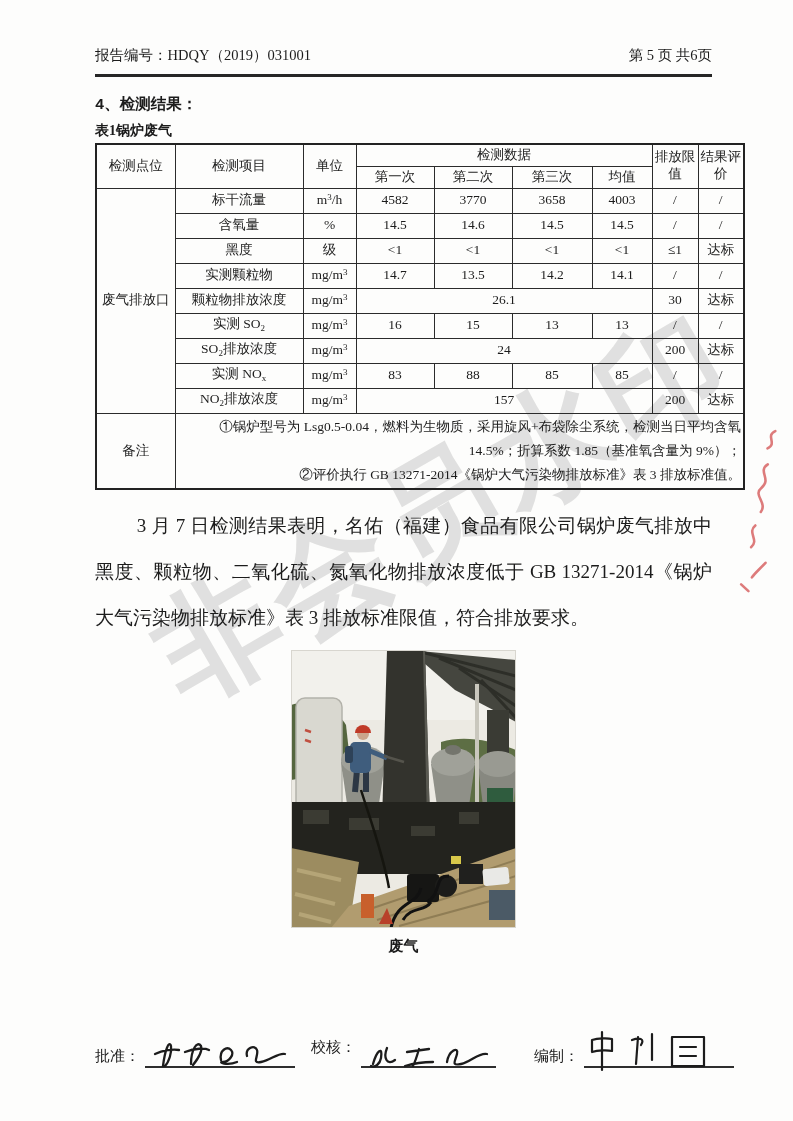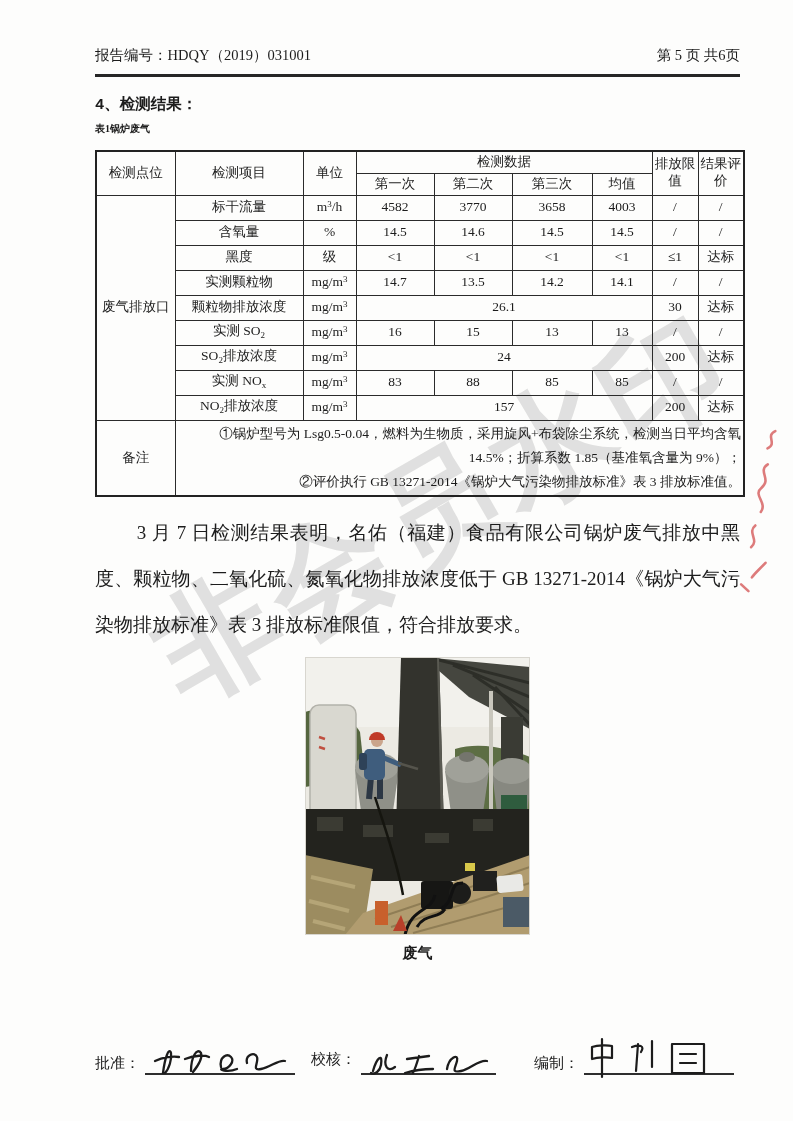--- a/index.html
+++ b/index.html
@@ -20,28 +20,28 @@
     font-size: 122px;
     font-weight: bold;
     letter-spacing: 6px;
     white-space: nowrap;
     color: rgba(150,150,150,0.28);
     transform: rotate(-30deg);
     transform-origin: 0 0;
     pointer-events: none;
   }
   .red-note { position:absolute; right:6px; top:420px; z-index:3; }
-  .content { position: relative; z-index: 2; padding: 46px 53px 0 95px; }
+  .content { position: relative; z-index: 2; padding: 46px 81px 0 95px; }
 
   .doc-header {
     display: flex; justify-content: space-between; align-items: baseline;
     font-size: 14.5px; padding-bottom: 9px; border-bottom: 3px solid #262626;
   }
   .h4 { font-weight: bold; font-size: 15.5px; margin-top: 17px; font-family: Liberation Mono, monospace; }
-  .table-title { font-weight: bold; font-size: 10px; margin: 7px 0 14px 0; }
+  .table-title { font-weight: bold; font-size: 14px; margin: 7px 0 3px 0; }
 
   table.report {
     border-collapse: collapse; table-layout: fixed; width: 648px;
     font-size: 13.5px; text-align: center;
   }
   table.report th, table.report td {
     border: 1.4px solid #2b2b2b; padding: 1px 2px; height: 25px;
     font-weight: normal; line-height: 1.25; vertical-align: middle;
   }
   table.report { border: 2.4px solid #222; }
@@ -320,21 +320,21 @@
           <svg width="150" height="42" viewBox="0 0 150 42">
             <g stroke="#1c1c1c" fill="none" stroke-width="2.3" stroke-linecap="round" stroke-linejoin="round">
               <path d="M18,36 C20,20 24,10 26,16 C27,22 24,32 20,36 M10,24 C18,20 28,19 34,20"></path>
               <path d="M46,34 C46,20 52,10 56,16 C58,22 52,30 48,35 M40,22 C50,18 60,18 64,20"></path>
               <path d="M76,30 C74,20 82,16 86,20 C90,24 84,32 78,32 C72,32 82,36 92,32"></path>
               <path d="M102,26 C100,18 110,14 112,20 C114,26 106,34 116,32 C126,30 134,22 140,24"></path>
             </g>
           </svg>
         </span>
       </div>
-      <div class="g2" style="display:flex;align-items:center">
+      <div class="g2" style="display:flex;align-items:flex-start">
         <span class="sign-label">校核：</span>
         <span class="sig-line">
           <svg width="135" height="40" viewBox="0 0 135 40">
             <g stroke="#1c1c1c" fill="none" stroke-width="2.3" stroke-linecap="round" stroke-linejoin="round">
               <path d="M12,32 C16,18 22,14 20,26 C19,32 14,36 10,34 M26,16 C22,26 26,34 34,28"></path>
               <path d="M46,20 L68,17 M58,17 C56,24 54,30 52,34 M44,34 C54,31 64,30 72,30"></path>
               <path d="M86,30 C88,18 98,14 96,22 C94,30 90,34 100,32 C110,30 118,20 126,22"></path>
             </g>
           </svg>
         </span>

